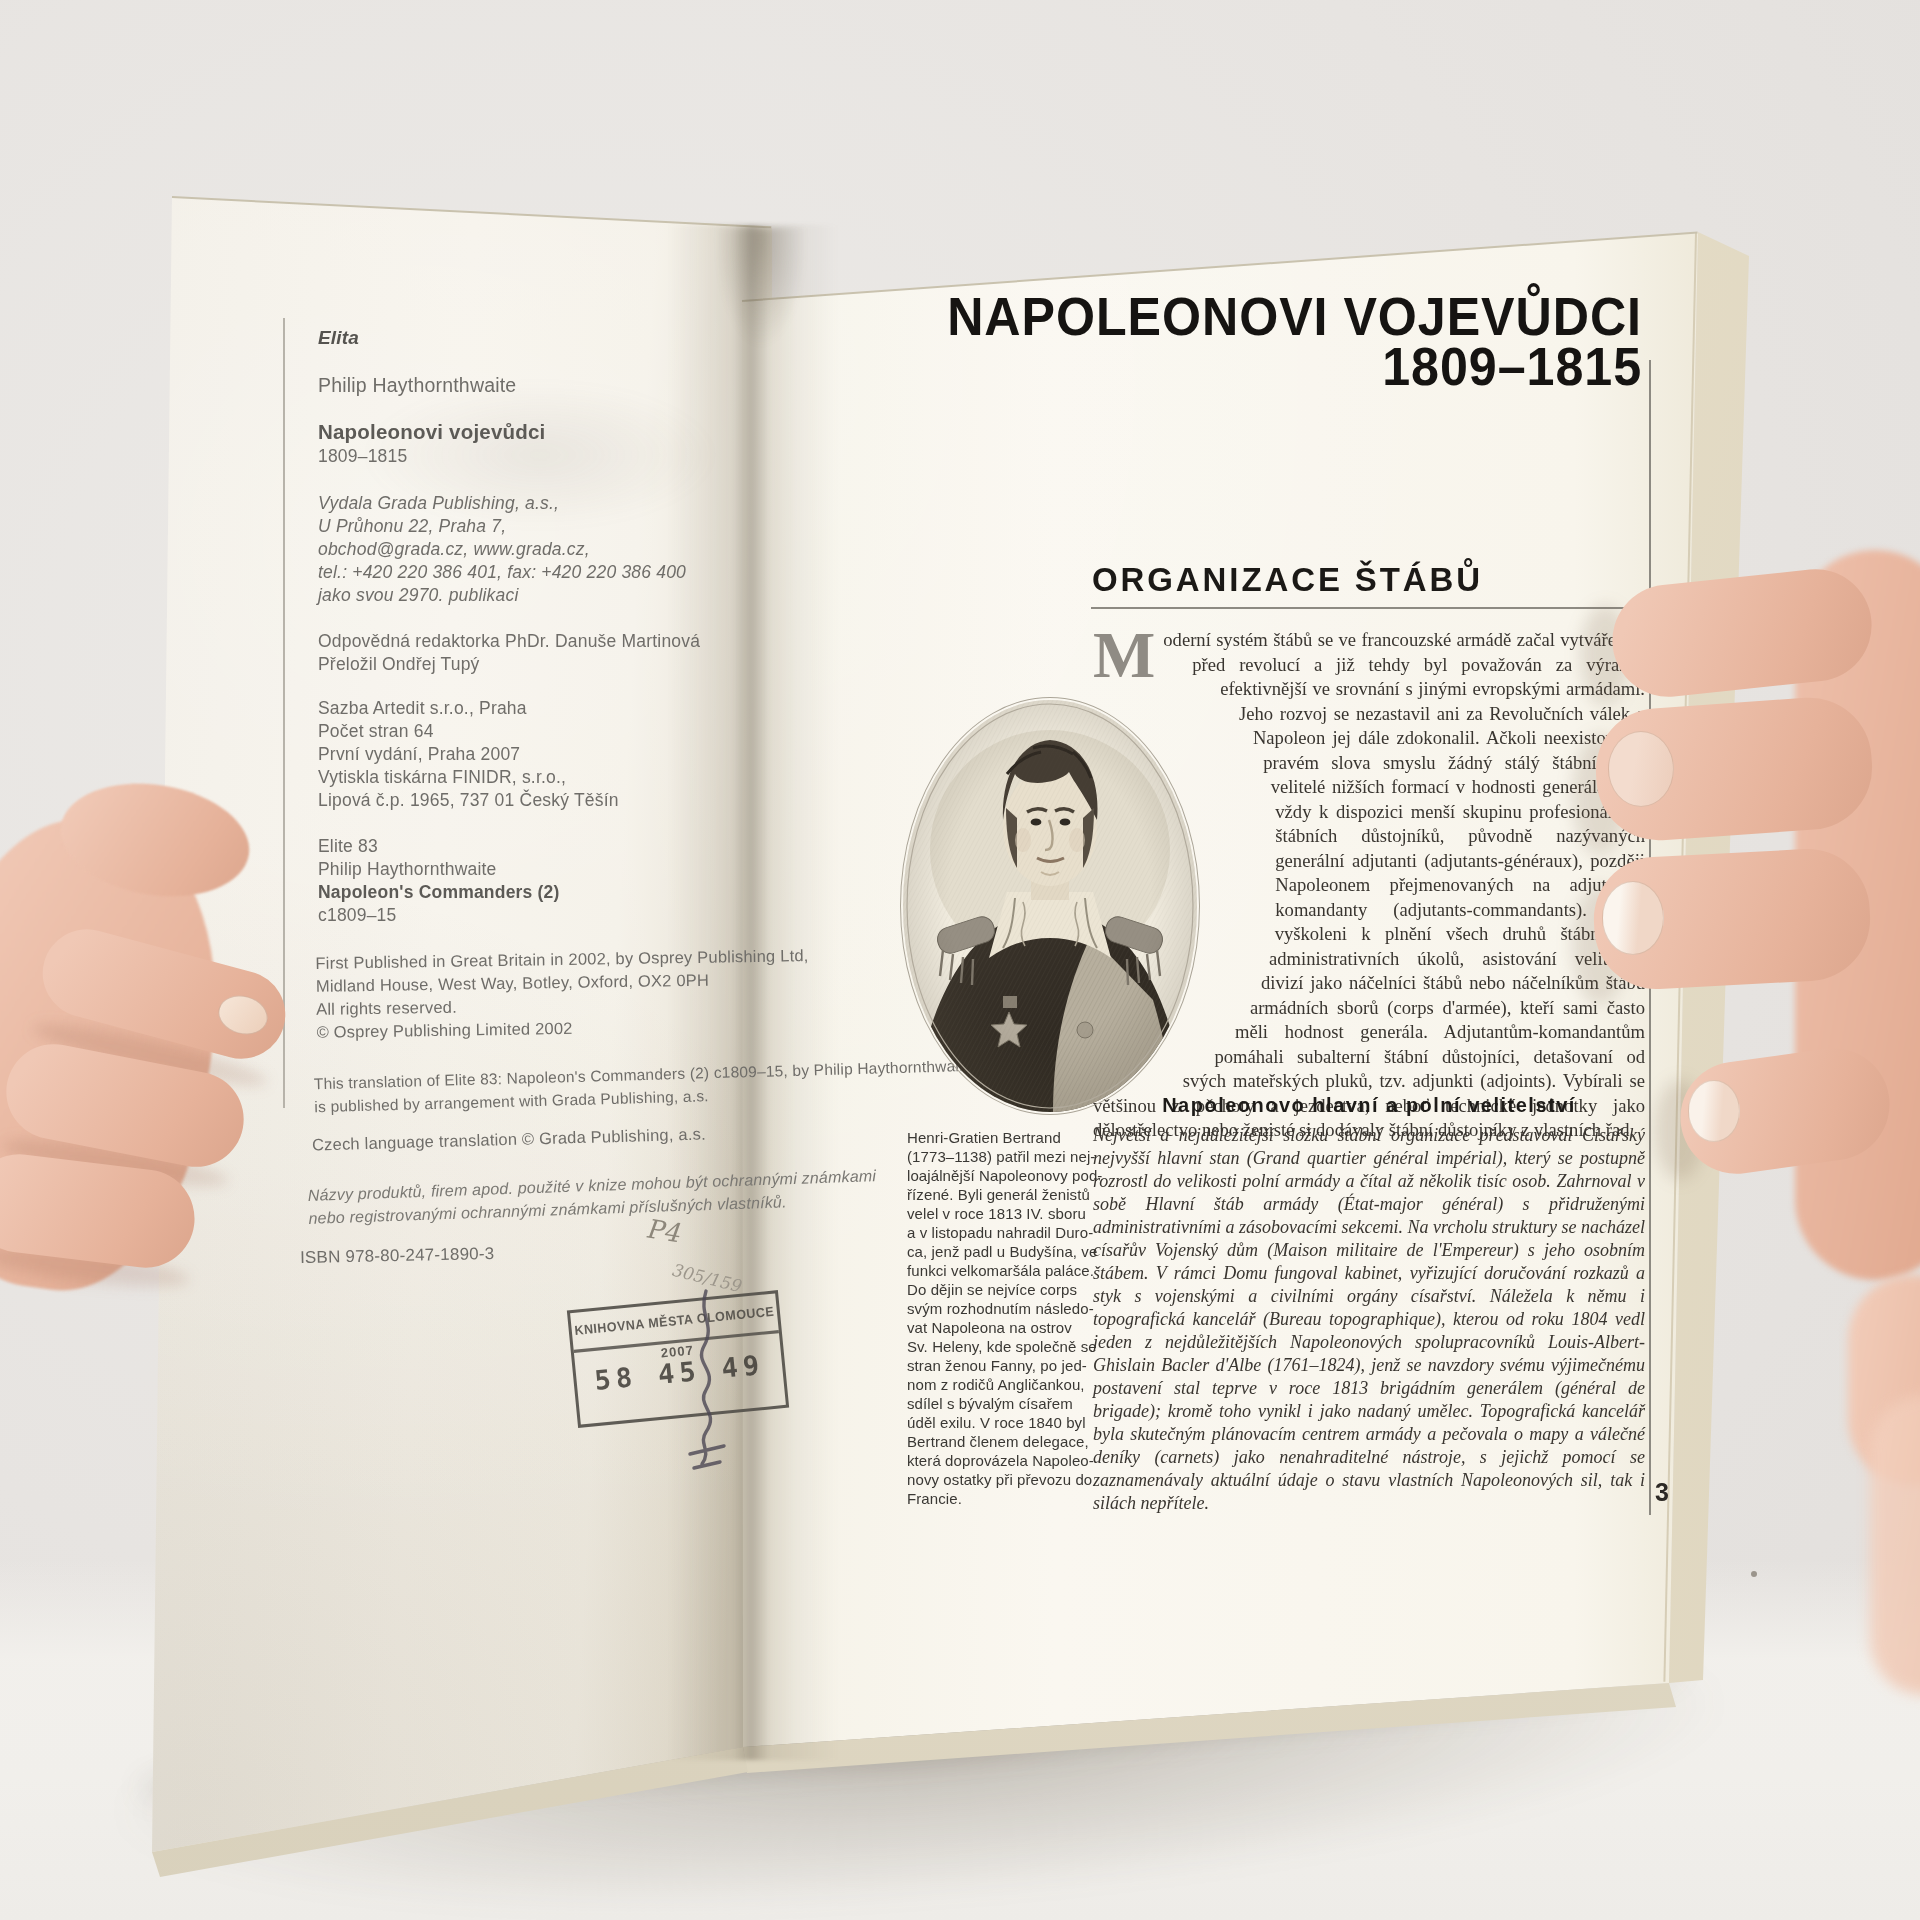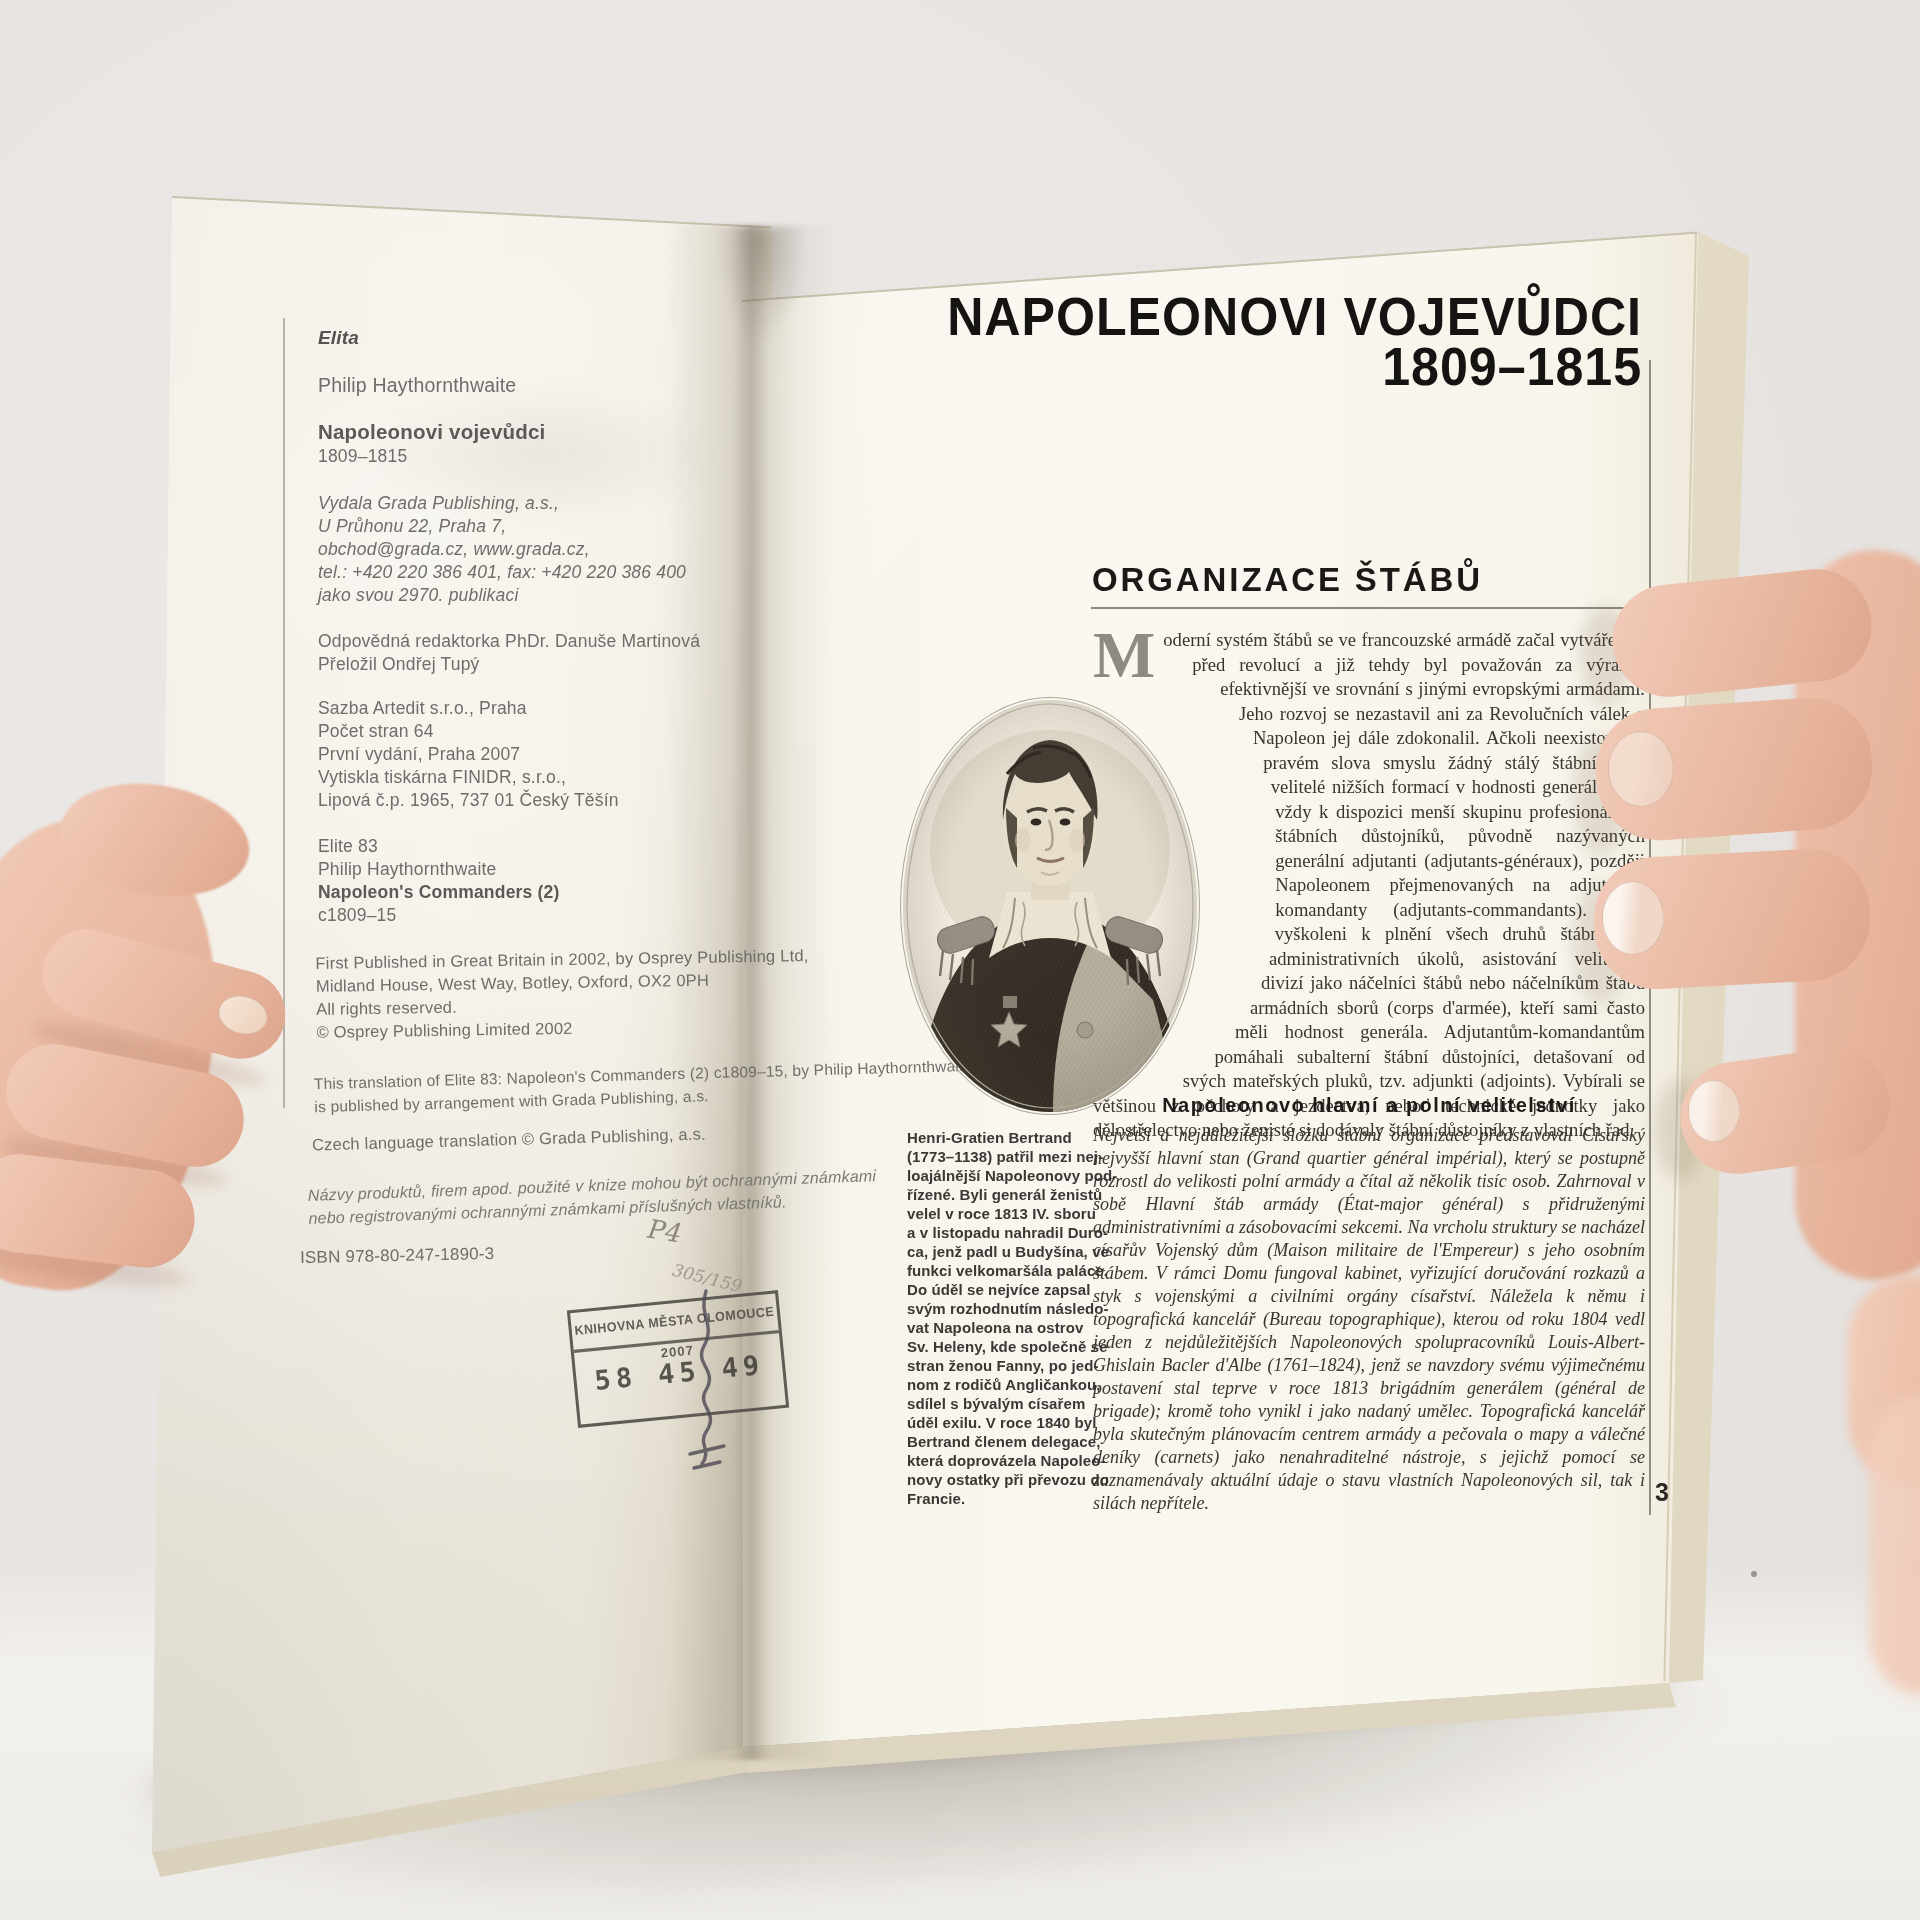--- a/index.html
+++ b/index.html
@@ -103,21 +103,21 @@
   #rp-h3{left:1093px;top:1094px;width:552px;text-align:center;font-size:20px;font-weight:bold;
     letter-spacing:1.5px;color:#1d1b18;white-space:nowrap;}
   #rp-para2{left:1093px;top:1124px;width:552px;font-family:"Liberation Serif", serif;
     font-size:18px;line-height:23px;text-align:justify;color:#393530;font-style:italic;}
   #rp-pagenum{left:1655px;top:1478px;font-size:25px;font-weight:bold;color:#2c2925;}
   
   #portrait{left:903px;top:700px;width:294px;height:412px;border-radius:50%;overflow:hidden;
     outline:1px solid #aba598;outline-offset:2px;
     box-shadow:inset 0 0 30px rgba(120,110,92,.25);}
   
-  #rp-caption{left:907px;top:1128px;width:280px;font-size:15px;font-weight:bold;
+  #rp-caption{left:907px;top:1128px;width:280px;font-size:15px;font-weight:normal;
     line-height:19px;color:#3a3834;letter-spacing:.1px;white-space:nowrap;}
   
   .skin{background:linear-gradient(115deg,#f0c8b5 10%,#e6b29a 70%,#dca68d 100%);}
   #left-hand{left:0;top:790px;width:320px;height:560px;}
   #lh-palm{left:-70px;top:30px;width:280px;height:470px;border-radius:45%;transform:rotate(8deg);filter:blur(1.5px);}
   #lh-knuckle{left:60px;top:-5px;width:190px;height:110px;border-radius:50%;transform:rotate(9deg);filter:blur(1px);}
   #lh-f1{left:40px;top:160px;width:248px;height:88px;border-radius:46px;transform:rotate(15deg);}
   #lh-f1nail{left:218px;top:206px;width:48px;height:36px;border-radius:50%;transform:rotate(15deg);
     background:linear-gradient(115deg,#f6e6d8,#eccfba);border:1px solid rgba(186,140,118,.45);}
   #lh-f2{left:5px;top:268px;width:240px;height:95px;border-radius:48px;transform:rotate(11deg);}
@@ -307,21 +307,21 @@
 
 <div class="abs" id="rp-caption">
   <div>Henri-Gratien Bertrand</div>
   <div>(1773–1138) patřil mezi nej-</div>
   <div>loajálnější Napoleonovy pod-</div>
   <div>řízené. Byli generál ženistů</div>
   <div>velel v roce 1813 IV. sboru</div>
   <div>a v listopadu nahradil Duro-</div>
   <div>ca, jenž padl u Budyšína, ve</div>
   <div>funkci velkomaršála paláce.</div>
-  <div>Do úděl se nejvíce zapsal</div>
+  <div>Do dějin se nejvíce corps</div>
   <div>svým rozhodnutím následo-</div>
   <div>vat Napoleona na ostrov</div>
   <div>Sv. Heleny, kde společně se</div>
   <div>stran ženou Fanny, po jed-</div>
   <div>nom z rodičů Angličankou,</div>
   <div>sdílel s bývalým císařem</div>
   <div>úděl exilu. V roce 1840 byl</div>
   <div>Bertrand členem delegace,</div>
   <div>která doprovázela Napoleo-</div>
   <div>novy ostatky při převozu do</div>

